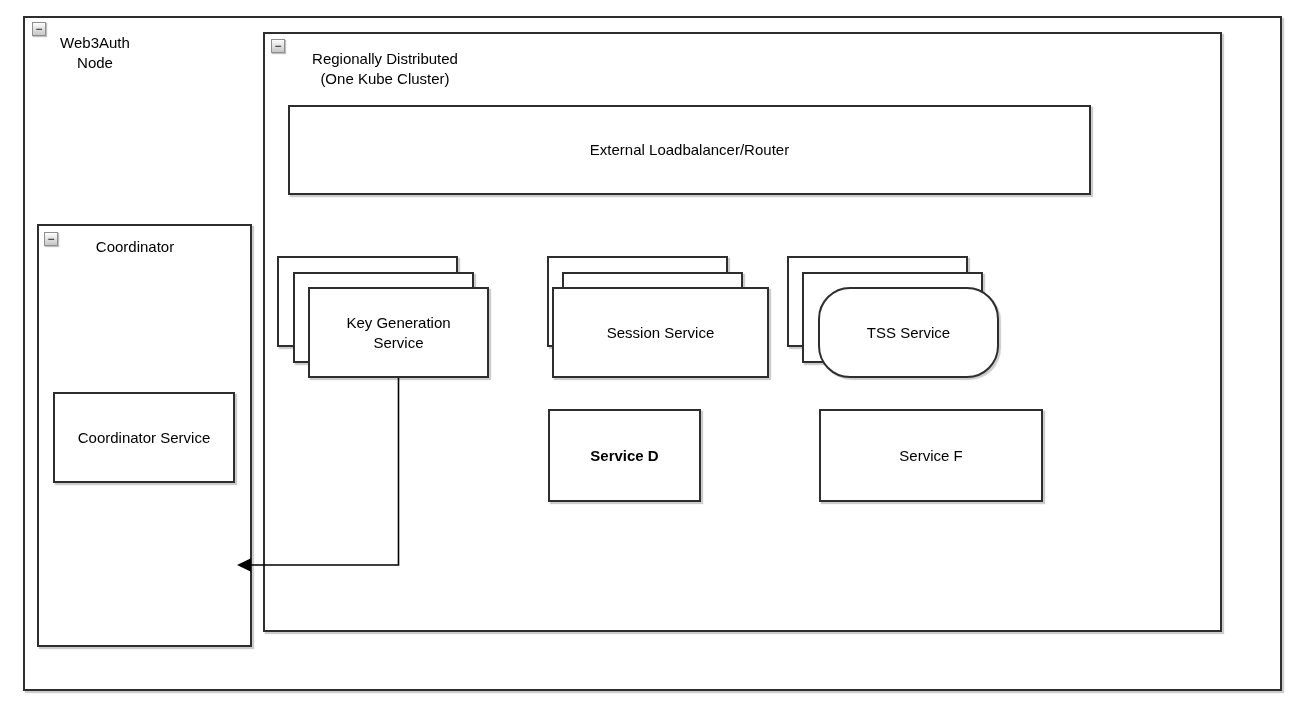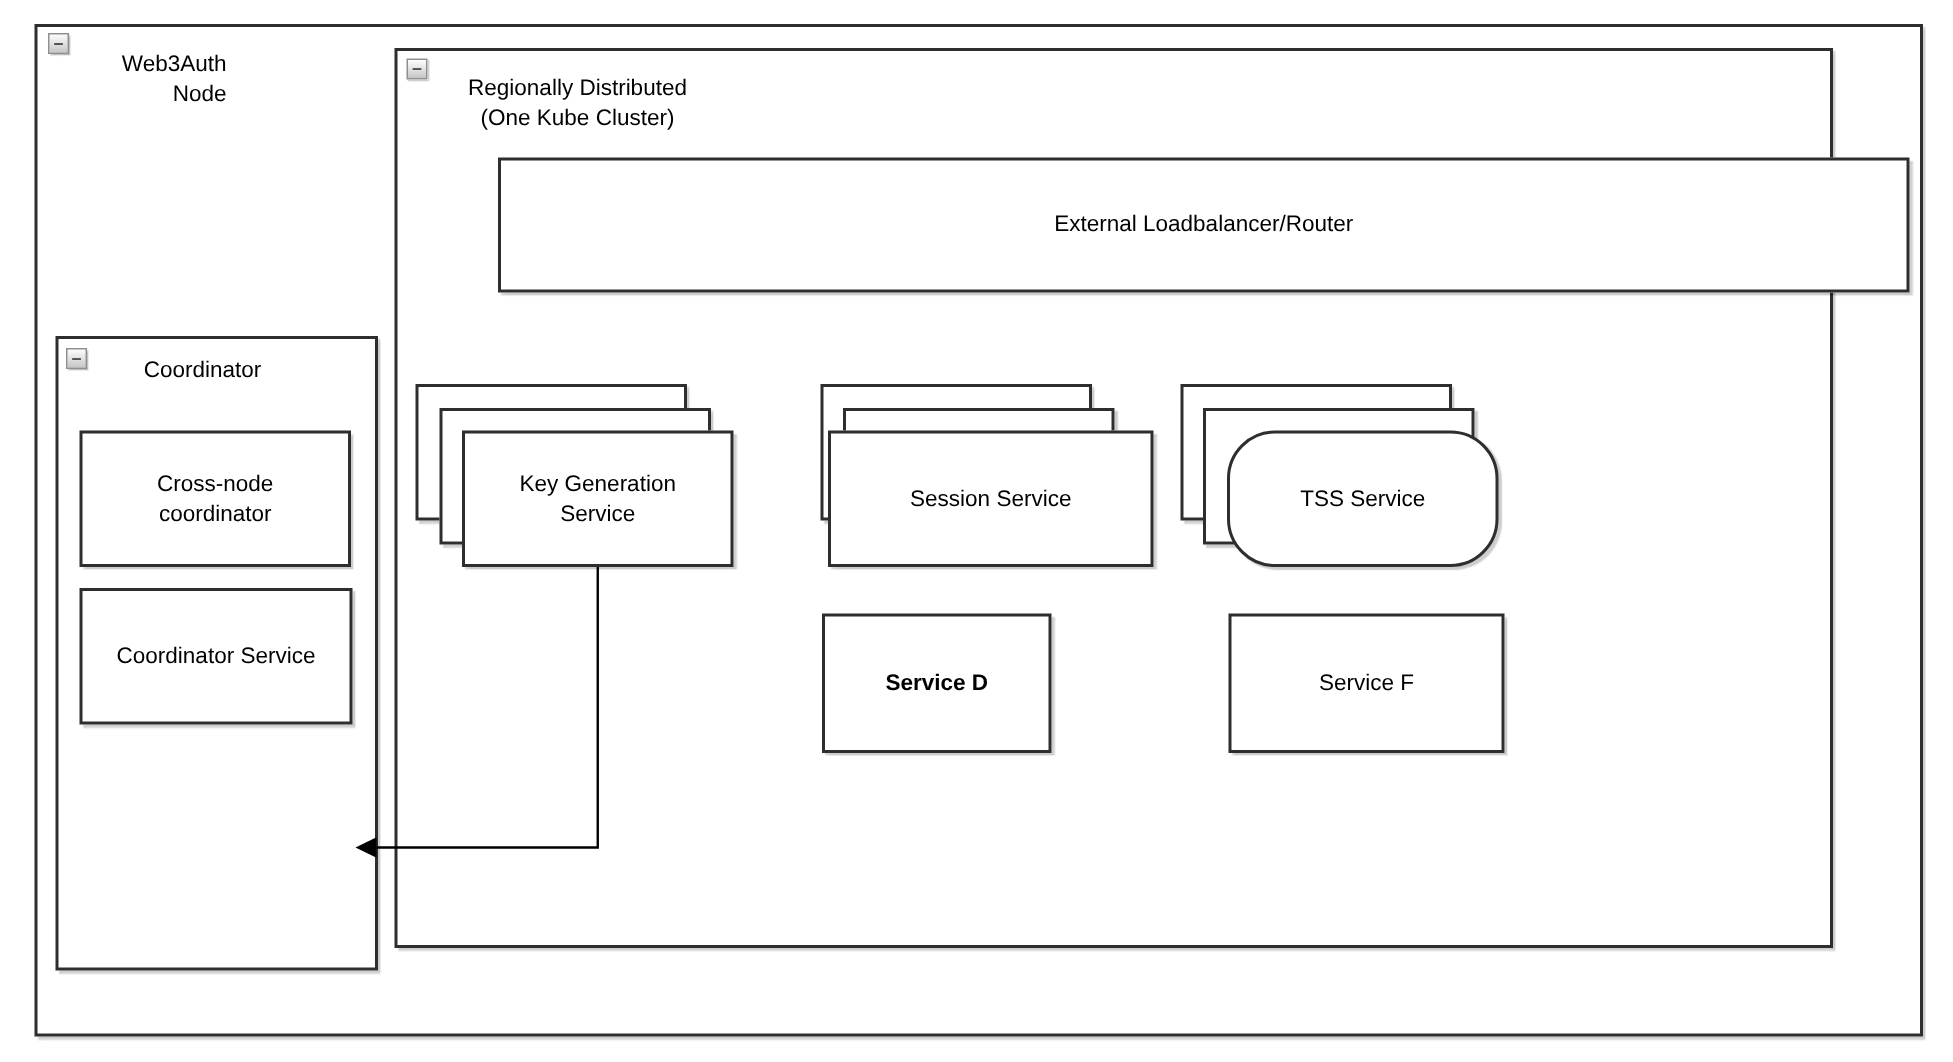--- a/index.html
+++ b/index.html
@@ -28,21 +28,21 @@
   .label {
     white-space: pre-line;
     font-size: 15px;
     line-height: 20px;
   }
   .group-label {
     position: absolute;
     font-size: 15px;
     line-height: 20px;
     white-space: pre-line;
-    text-align: right;
+    text-align: center;
   }
   .group-label.left { text-align: center; }
   .collapse-btn {
     position: absolute;
     width: 14px;
     height: 14px;
     box-sizing: border-box;
     border: 1px solid #8f8f8f;
     background: linear-gradient(#fdfdfd, #c6c6c6);
     display: flex;
@@ -67,21 +67,21 @@
   <div class="shape group" style="left:23px; top:16px; width:1259px; height:675px;"></div>
   <div class="collapse-btn" style="left:32px; top:22px;">−</div>
   <div class="group-label" style="left:39px; top:33px; width:112px;">Web3Auth
 Node</div>
 
   <div class="shape group" style="left:263px; top:32px; width:959px; height:600px;"></div>
   <div class="collapse-btn" style="left:271px; top:39px;">−</div>
   <div class="group-label left" style="left:295px; top:49px; width:180px;">Regionally Distributed
 (One Kube Cluster)</div>
 
-  <div class="shape node" style="left:288px; top:105px; width:941px; height:90px;margin-left:44px;">
+  <div class="shape node" style="left:288px; top:105px; width:803px; height:90px;">
     <span class="label">External Loadbalancer/Router</span>
   </div>
 
   <div class="shape" style="left:277px; top:256px; width:181px; height:91px;"></div>
   <div class="shape" style="left:293px; top:272px; width:181px; height:91px;"></div>
   <div class="shape node" style="left:308px; top:287px; width:181px; height:91px;">
     <span class="label">Key Generation
 Service</span>
   </div>
 
@@ -94,32 +94,28 @@
   <div class="shape" style="left:787px; top:256px; width:181px; height:91px;"></div>
   <div class="shape" style="left:802px; top:272px; width:181px; height:91px;"></div>
   <div class="shape node" style="left:818px; top:287px; width:181px; height:91px;border-radius:32px;">
     <span class="label">TSS Service</span>
   </div>
 
   <div class="shape node" style="left:548px; top:409px; width:153px; height:93px;font-weight:bold;">
     <span class="label">Service D</span>
   </div>
 
-  <div class="shape node" style="left:819px; top:409px; width:184px; height:93px;">
+  <div class="shape node" style="left:819px; top:409px; width:224px; height:93px;">
     <span class="label">Service F</span>
   </div>
 
   <div class="shape group" style="left:37px; top:224px; width:215px; height:423px;"></div>
   <div class="collapse-btn" style="left:44px; top:232px;">−</div>
   <div class="group-label left" style="left:65px; top:237px; width:140px;">Coordinator</div>
 
-  <div class="shape node" style="left:53px; top:287px; width:181px; height:91px;">
-    <span class="label">Cross-node
-coordinator</span>
-  </div>
 
   <div class="shape node" style="left:53px; top:392px; width:182px; height:91px;">
     <span class="label">Coordinator Service</span>
   </div>
 
 
   <svg class="edges" width="1302" height="708" viewBox="0 0 1302 708">
     <path d="M 398.5 378 L 398.5 565 L 251 565" fill="none" stroke="#000000" stroke-width="1.6"></path>
     <polygon points="237,565 251,558.2 251,571.8" fill="#000000"></polygon>
   </svg>

